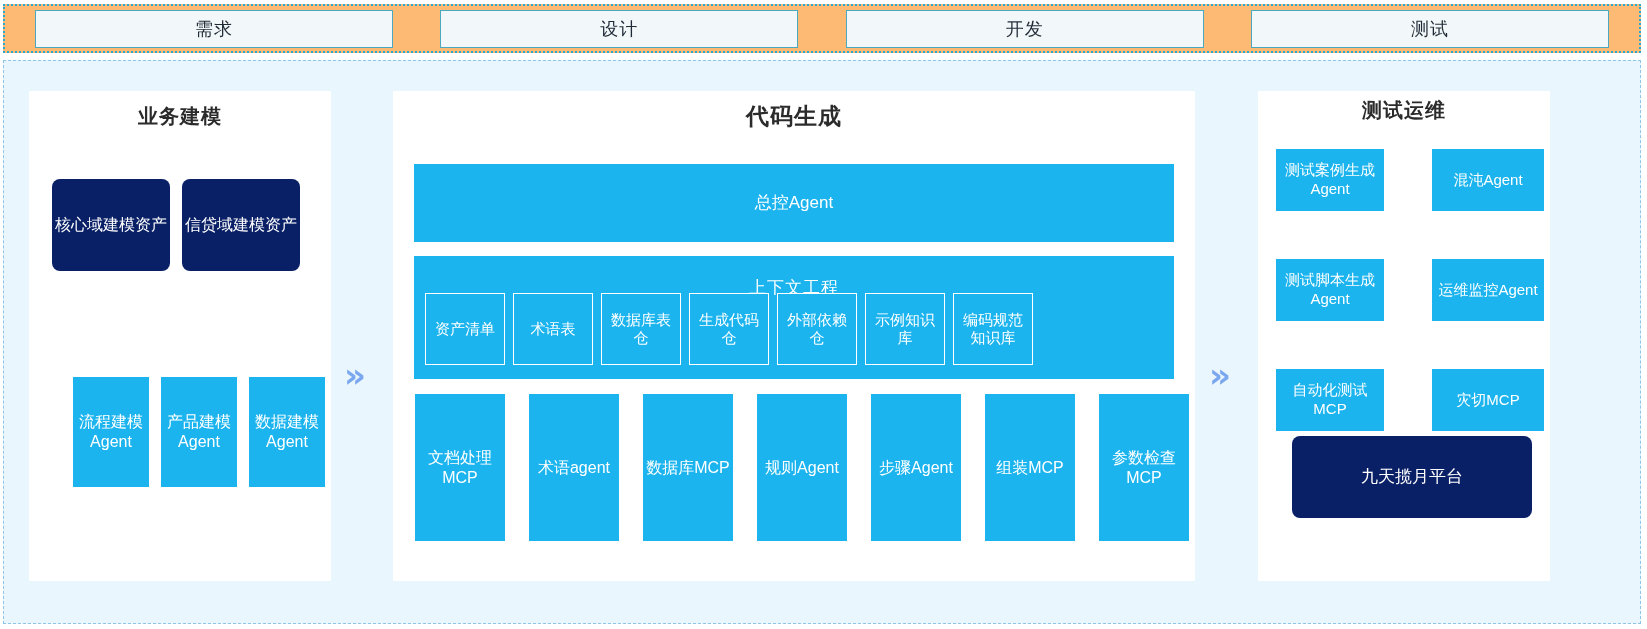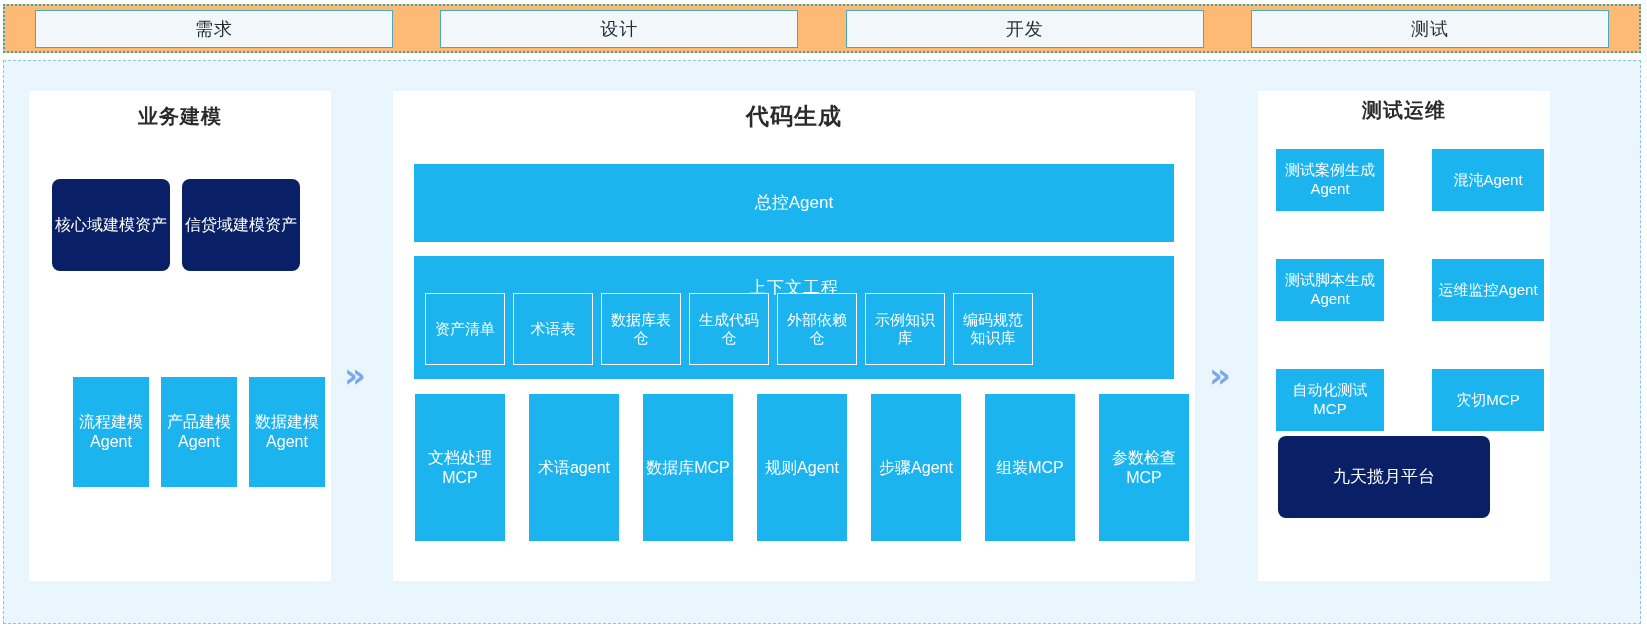--- a/index.html
+++ b/index.html
@@ -117,21 +117,21 @@
   .panel-right .panel-title{margin-top:6px;}
 
   .right-grid{
     position:absolute;left:18px;top:58px;
     display:grid;grid-template-columns:108px 112px;
     column-gap:17px;row-gap:24px;gap:48px;
   }
   .right-grid .cyan{height:62px;font-size:15px;padding:0 3px;}
 
   .platform{
-    position:absolute;left:20px;top:345px;width:212px;height:82px;
+    position:absolute;left:34px;top:345px;width:240px;height:82px;
     font-size:17px;
   }
 
   
   .chev{
     position:absolute;color:#7ba7ef;font-size:34px;font-weight:bold;
     line-height:1;letter-spacing:-3px;
     font-family:"DejaVu Sans",sans-serif;
   }
   .chev-1{left:340px;top:297px;}

